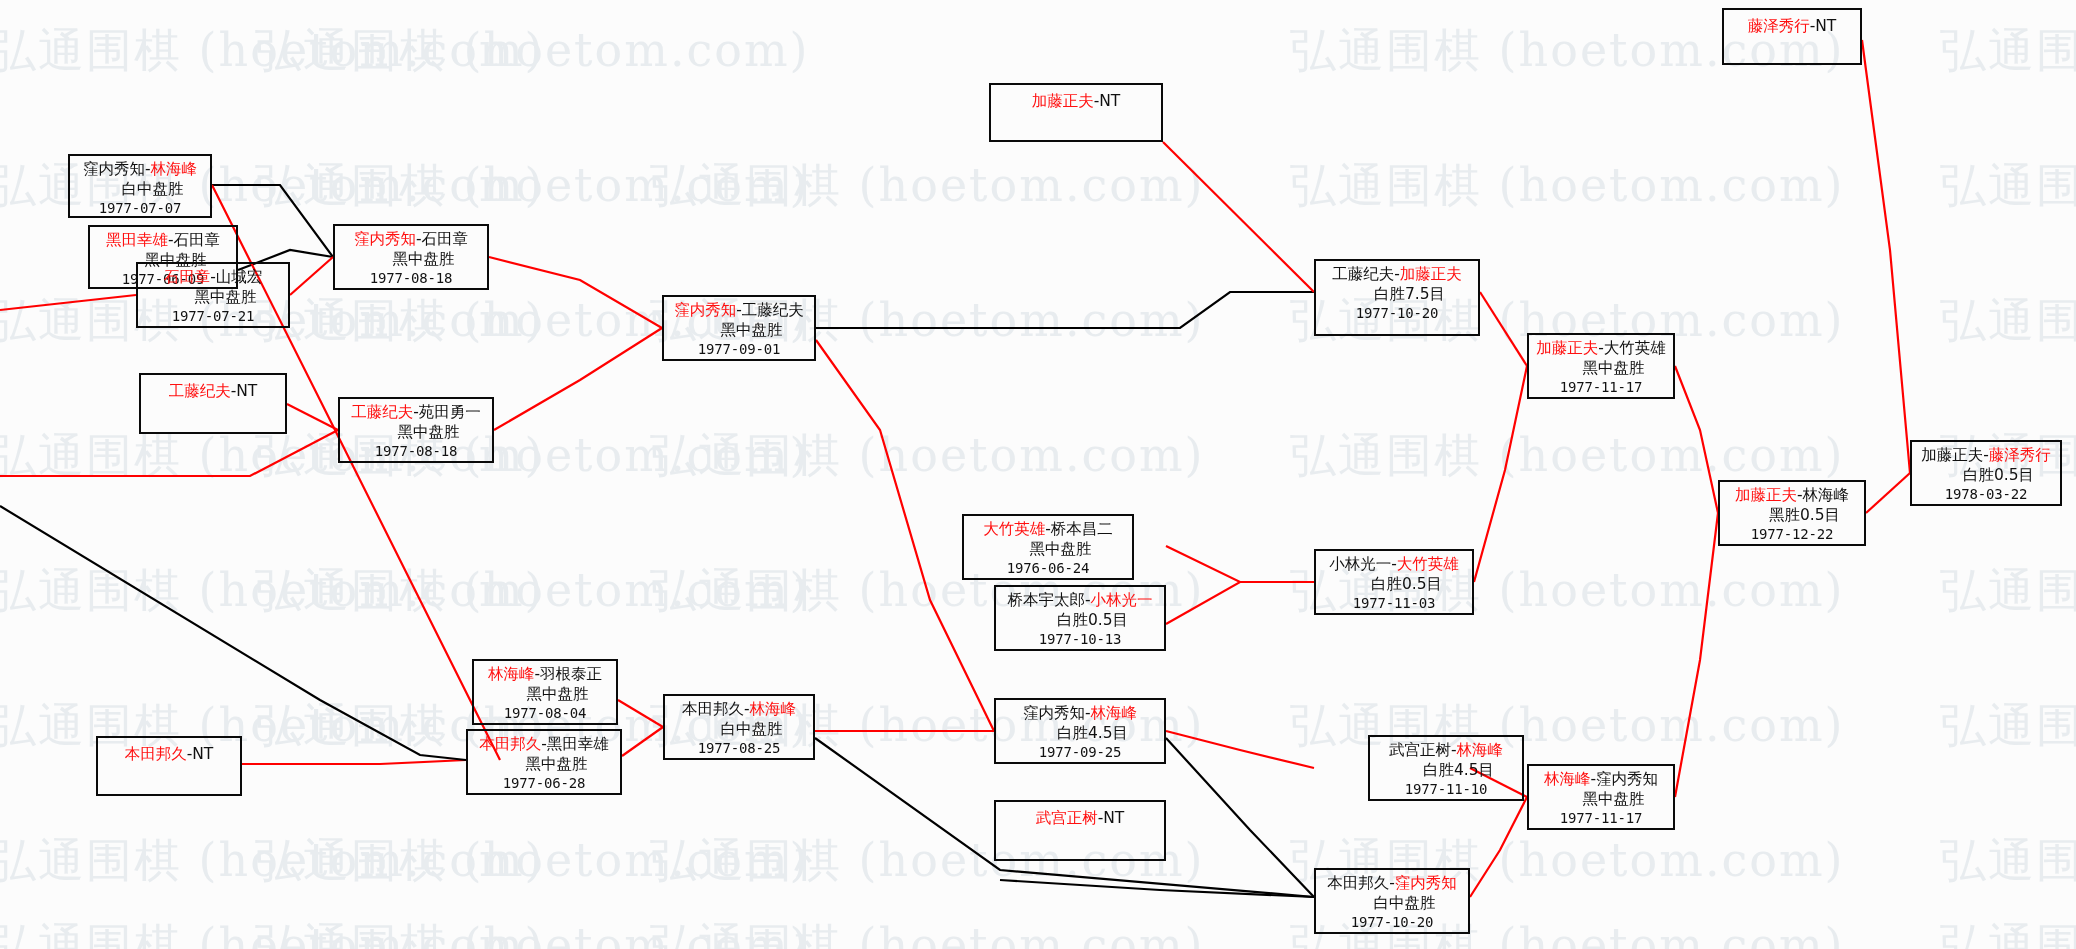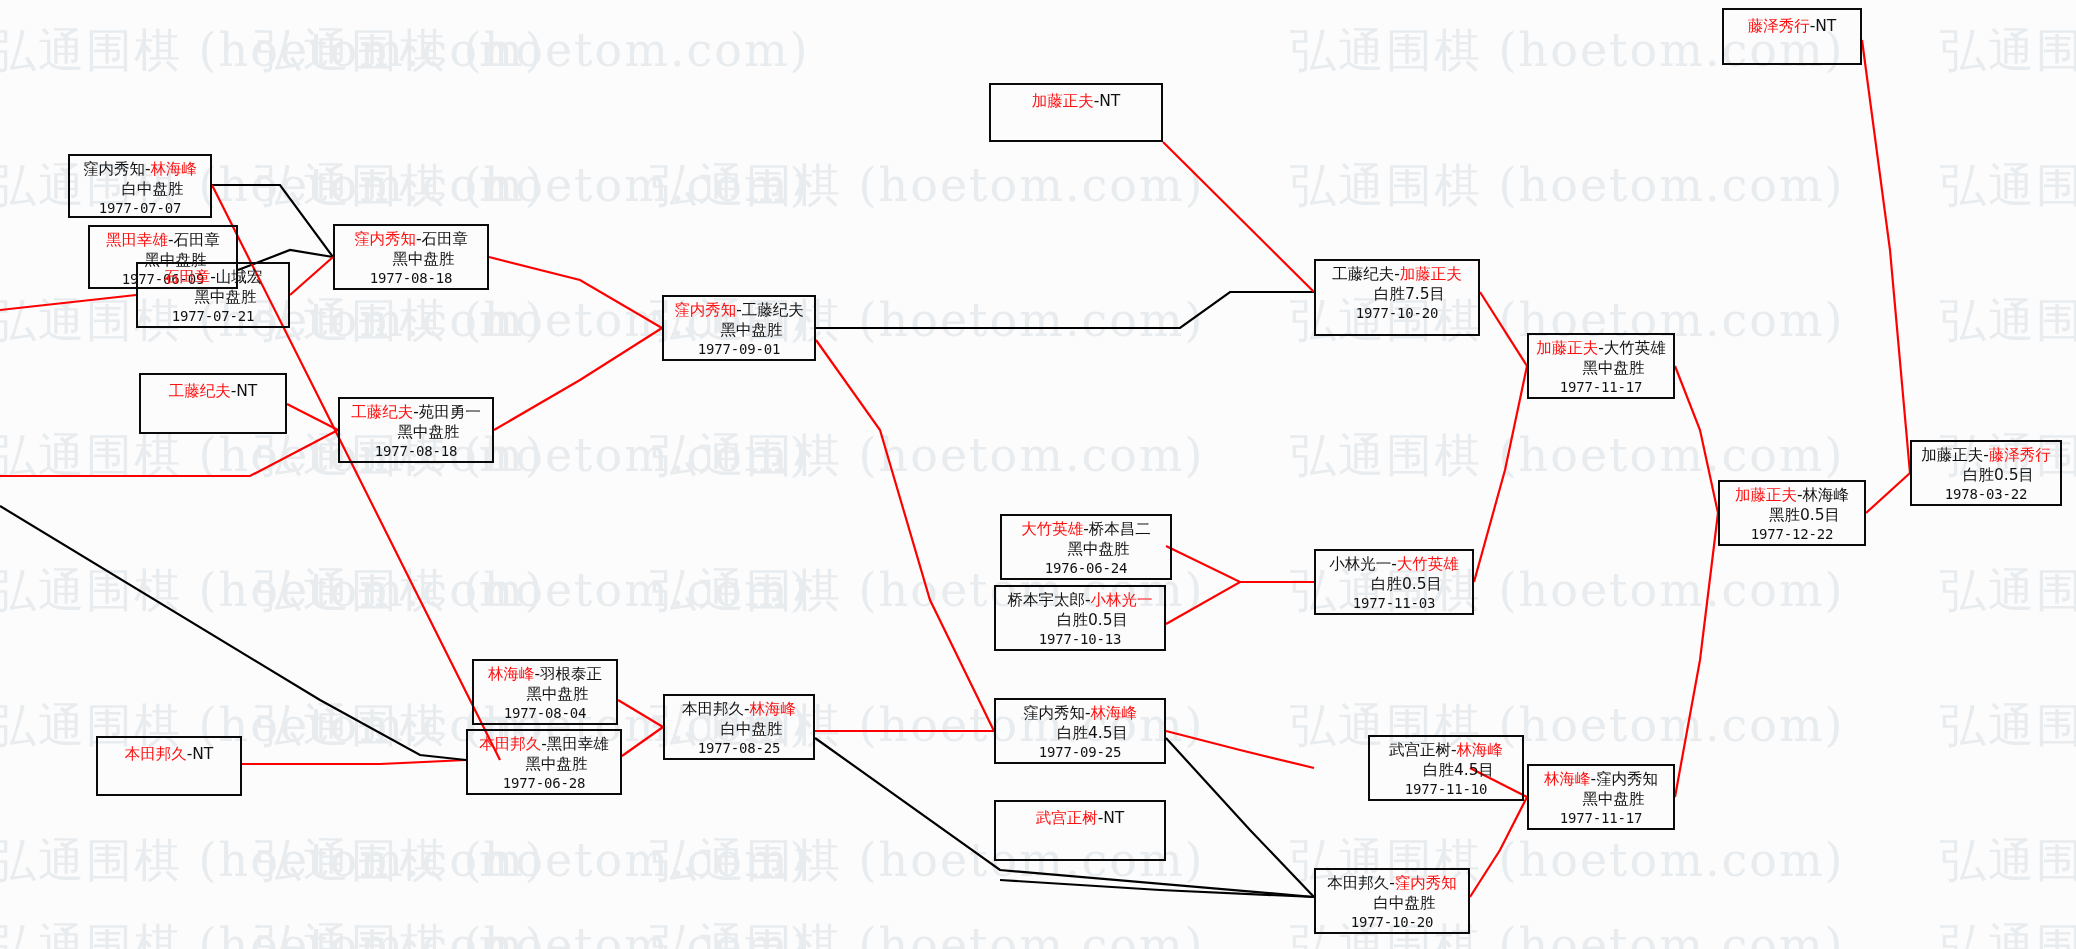--- a/index.html
+++ b/index.html
@@ -200,21 +200,21 @@
         <span class="ln players"><span class="blk">本田邦久</span><span class="blk">-</span><span class="red">林海峰</span></span>
         <span class="ln res blk">白中盘胜</span>
         <span class="ln date blk">1977-08-25</span>
       </div>
       <div class="node nt" style="left: 989px; top: 83px; width: 174px; height: 59px; border-color: rgb(10, 10, 10);">
         <span class="ln players"><span class="red">加藤正夫</span><span class="blk">-</span><span class="blk">NT</span></span>
       </div>
       <div class="node nt" style="left: 1722px; top: 8px; width: 140px; height: 57px; border-color: rgb(10, 10, 10);">
         <span class="ln players"><span class="red">藤泽秀行</span><span class="blk">-</span><span class="blk">NT</span></span>
       </div>
-      <div class="node" style="left: 1000px; top: 514px; width: 172px; height: 66px; border-color: rgb(10, 10, 10);">
+      <div class="node" style="left: 962px; top: 514px; width: 172px; height: 66px; border-color: rgb(10, 10, 10);">
         <span class="ln players"><span class="red">大竹英雄</span><span class="blk">-</span><span class="blk">桥本昌二</span></span>
         <span class="ln res blk">黑中盘胜</span>
         <span class="ln date blk">1976-06-24</span>
       </div>
       <div class="node" style="left: 994px; top: 585px; width: 172px; height: 66px; border-color: rgb(10, 10, 10);">
         <span class="ln players"><span class="blk">桥本宇太郎</span><span class="blk">-</span><span class="red">小林光一</span></span>
         <span class="ln res blk">白胜0.5目</span>
         <span class="ln date blk">1977-10-13</span>
       </div>
       <div class="node" style="left: 994px; top: 698px; width: 172px; height: 66px; border-color: rgb(10, 10, 10);">

